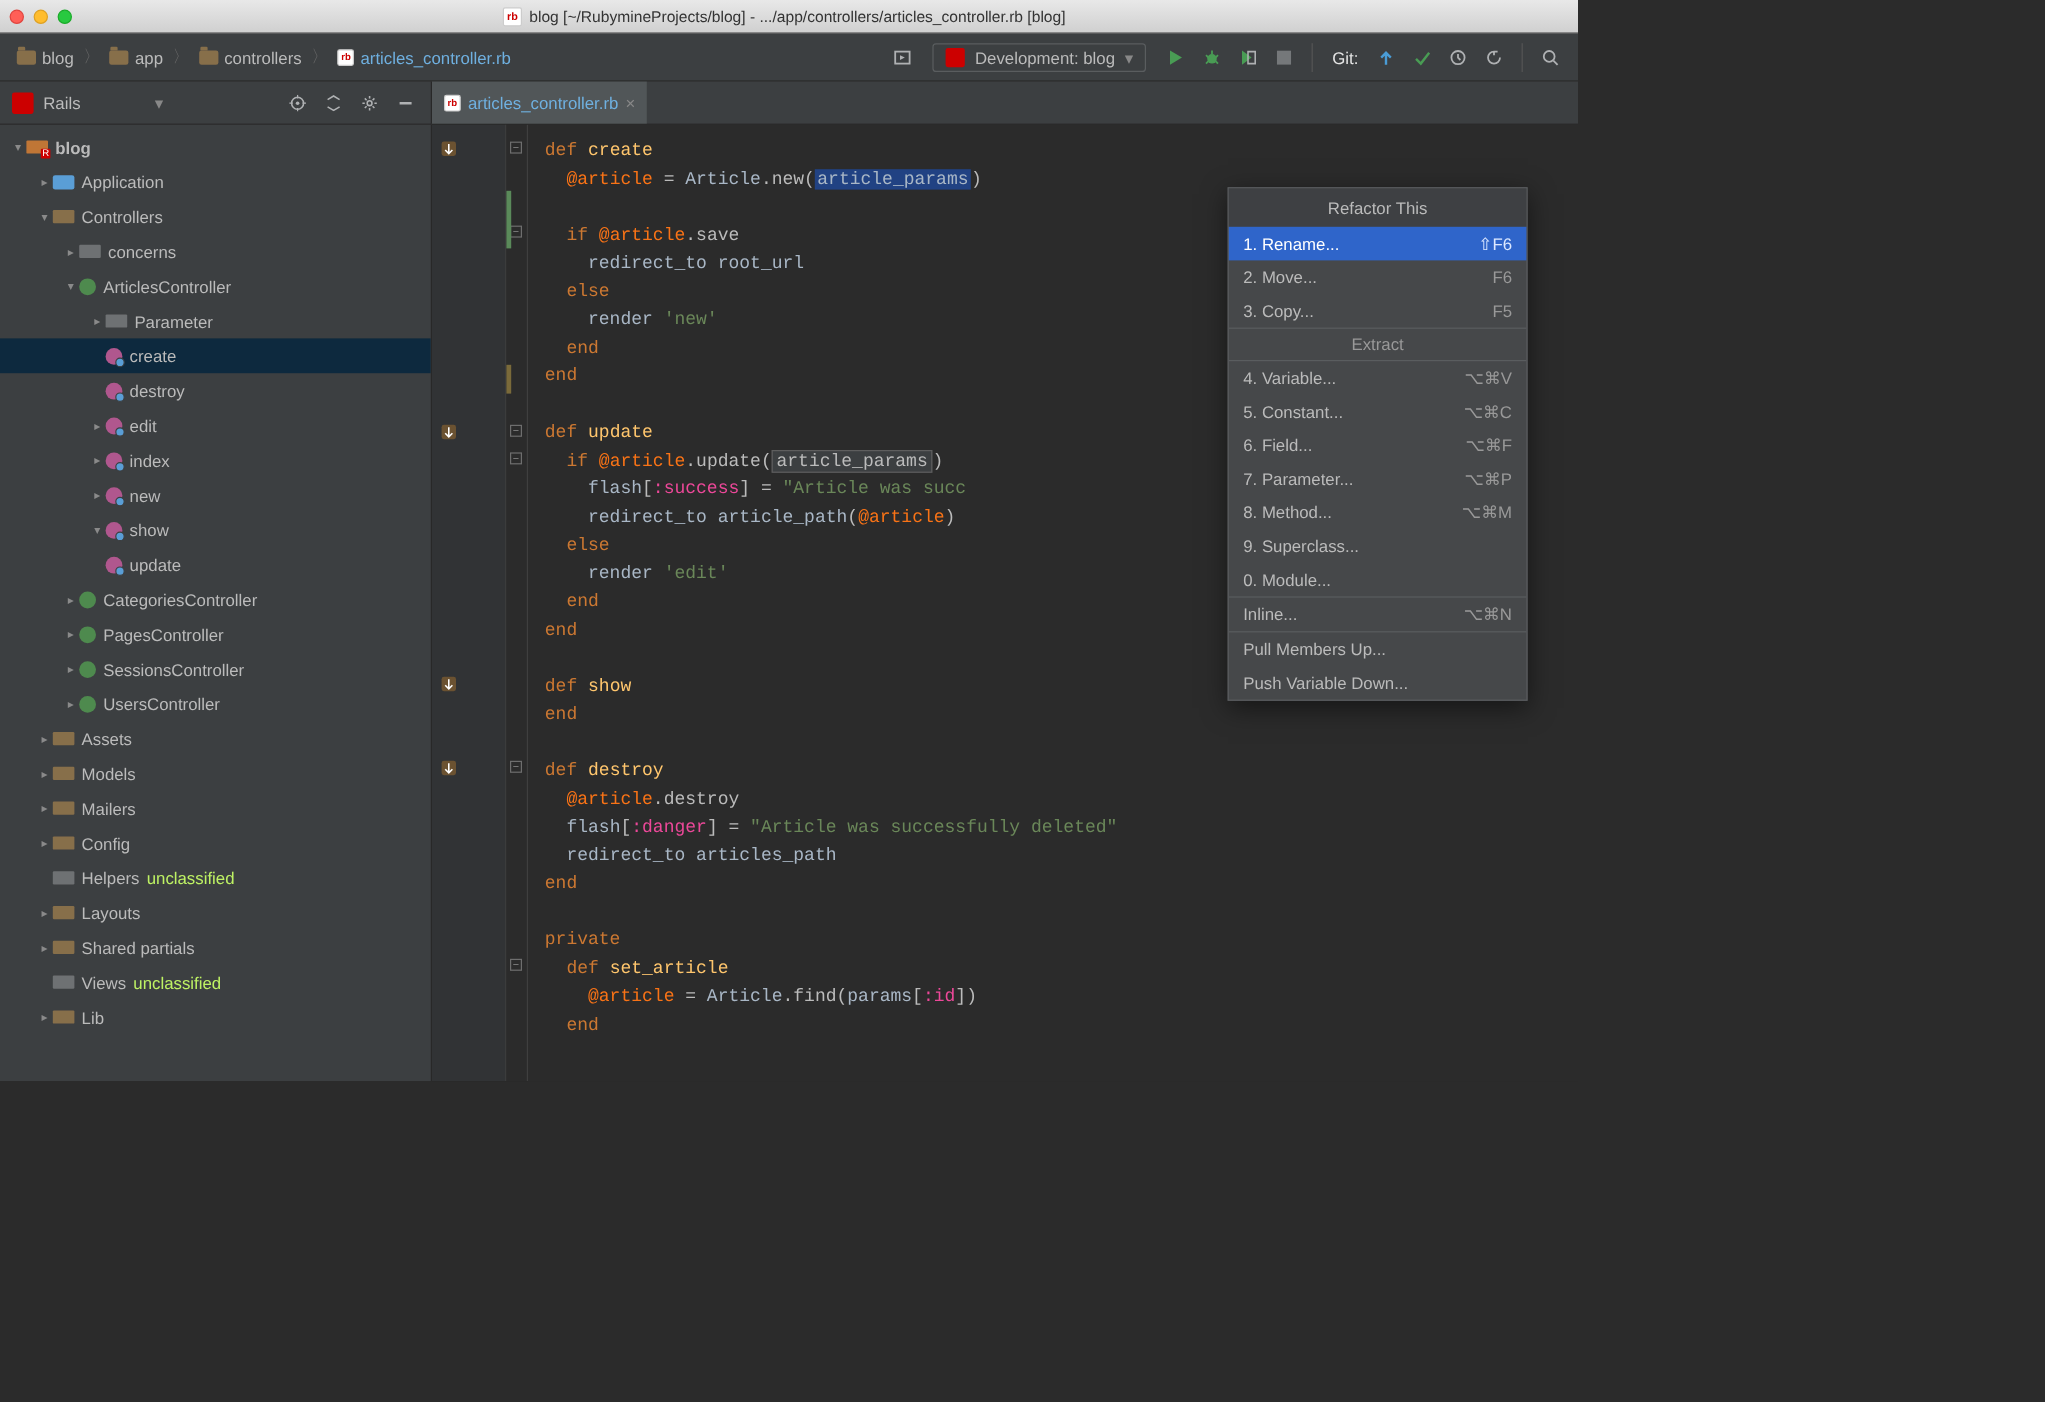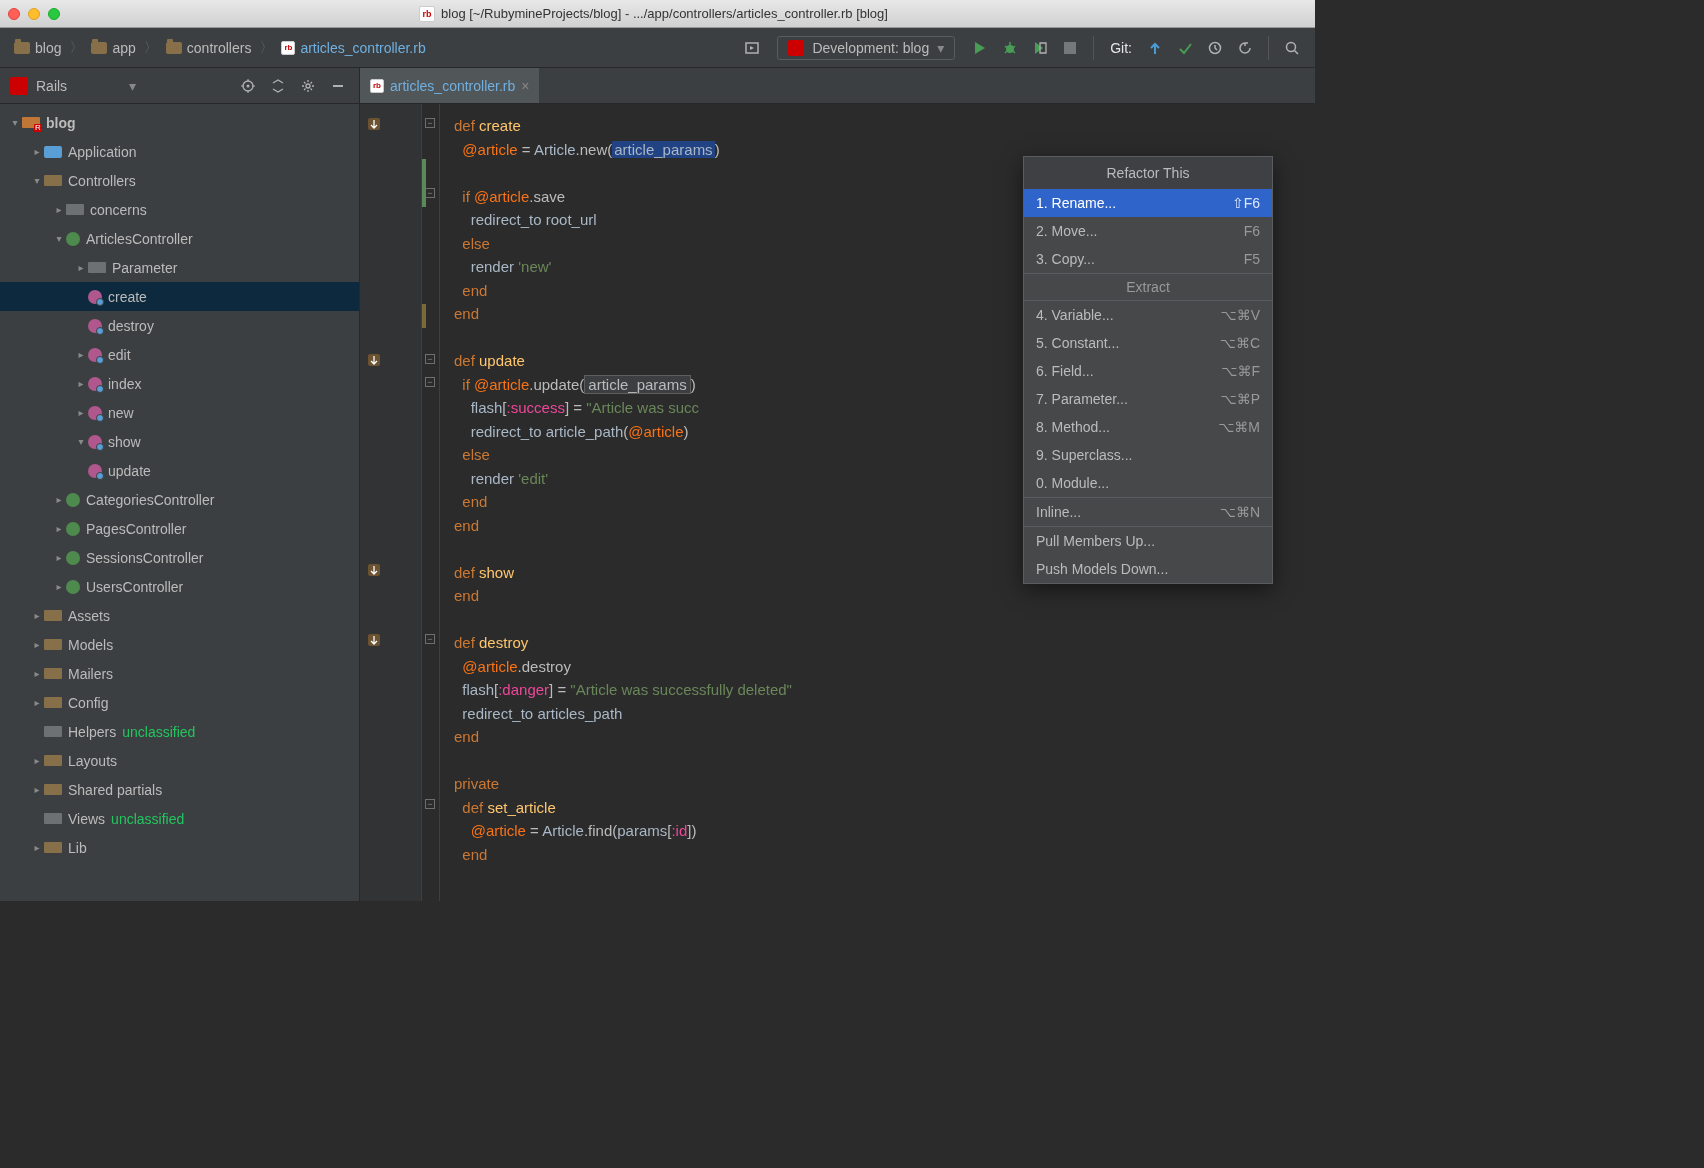--- a/index.html
+++ b/index.html
@@ -44,36 +44,36 @@
 
 
 .sidebar { width: 360px; background: #3c3f41; border-right: 1px solid #282828; overflow-y: auto; padding-top: 4px; }
 .tree-row { display: flex; align-items: center; height: 29px; padding-left: 8px; cursor: pointer; white-space: nowrap; }
 .tree-row.selected { background: #0d293e; color: #fff; }
 .tree-row .chev { width: 14px; text-align: center; color: #8a8a8a; font-size: 10px; }
 .tree-row .chev.none { visibility: hidden; }
 .tree-row .ticon { width: 18px; height: 16px; margin-right: 6px; display: flex; align-items: center; justify-content: center; }
 .tree-row .label { color: #bbb; }
 .tree-row .label.bold { font-weight: bold; }
-.tree-row .label.sub { color: #22c55e; margin-left: 6px; }
+.tree-row .label.sub { color: #bef264; margin-left: 6px; }
 .ticon.folder { background: #876f4a; height: 11px; border-radius: 1px; }
 .ticon.folder-dark { background: #6e7173; height: 11px; border-radius: 1px; }
 .ticon.class { background: #4e8a4e; border-radius: 50%; width: 14px; height: 14px; }
 .ticon.method { background: #b0578e; border-radius: 50%; width: 14px; height: 14px; position: relative; }
 .ticon.method::after { content: ""; position: absolute; width: 6px; height: 6px; background: #5a9ed6; border-radius: 50%; right: -2px; bottom: -2px; border: 1px solid #3c3f41; }
 .ticon.app { background: #5a9ed6; height: 12px; border-radius: 2px; }
 .ticon.root { background: #c07636; height: 11px; border-radius: 1px; position: relative; }
 .ticon.root::after { content:"R"; position:absolute; right:-2px; bottom:-4px; font-size:8px; color:#fff; background:#c00; width:8px; height:8px; border-radius:1px; line-height:8px; text-align:center;}
 .ticon.erb { background: #3b5b3b; height: 12px; width: 14px; border-radius: 1px; }
 
 
 .editor { flex: 1; background: #2b2b2b; position: relative; display: flex; }
 .gutter { width: 62px; background: #313335; border-right: 1px solid #3f3f3f; position: relative; }
 .fold-col { width: 18px; background: #2b2b2b; border-right: 1px solid #3f3f3f; position: relative; }
-.code { flex: 1; padding: 10px 0 0 14px; font-family: Liberation Sans, sans-serif; font-size: 15px; line-height: 23.5px; white-space: pre; position: relative; }
+.code { flex: 1; padding: 10px 0 0 14px; font-family: Liberation Mono, monospace; font-size: 15px; line-height: 23.5px; white-space: pre; position: relative; }
 .gutter-mark { position: absolute; left: 6px; width: 18px; height: 18px; }
 .fold-mark { position: absolute; left: 3px; width: 10px; height: 10px; border: 1px solid #6e6e6e; color:#8a8a8a; font-size: 9px; line-height: 8px; text-align: center; }
 .kw { color: #cc7832; }
 .fn { color: #ffc66d; }
 .ivar { color: #f97316; }
 .const { color: #a9b7c6; }
 .str { color: #6a8759; }
 .sym { color: #ec4899; }
 .param-hl { background: #214283; color: #a9b7c6; padding: 0 2px; }
 .param-box { border: 1px solid #5e5e5e; background: #3c3f41; padding: 0 3px; }
@@ -449,18 +449,18 @@
           <div class="popup-sep"></div>
           <div class="popup-item">
             <span>Inline...</span>
             <span class="shortcut">⌥⌘N</span>
           </div>
           <div class="popup-sep"></div>
           <div class="popup-item">
             <span>Pull Members Up...</span>
           </div>
           <div class="popup-item">
-            <span>Push Models Down...</span>
+            <span>Push Variable Down...</span>
           </div>
         </div>
     </div>
   </div>
 </div>
 
 </body></html>

